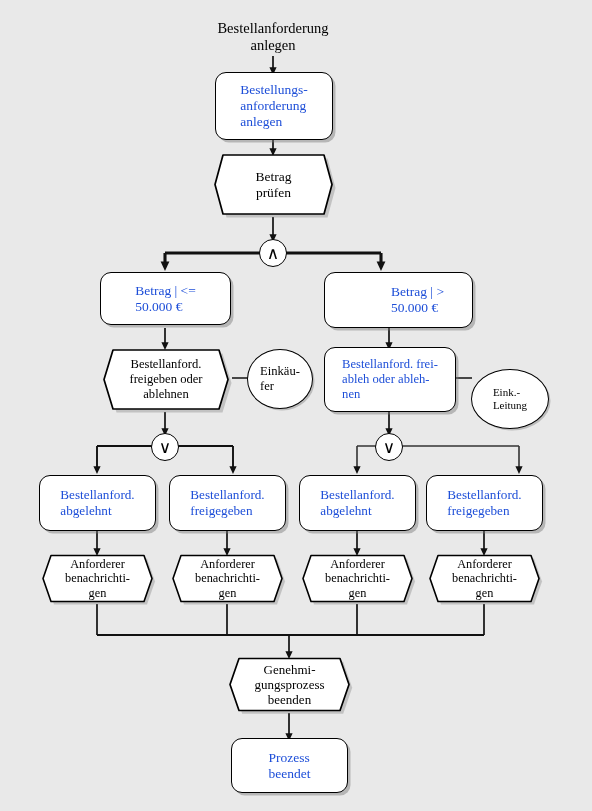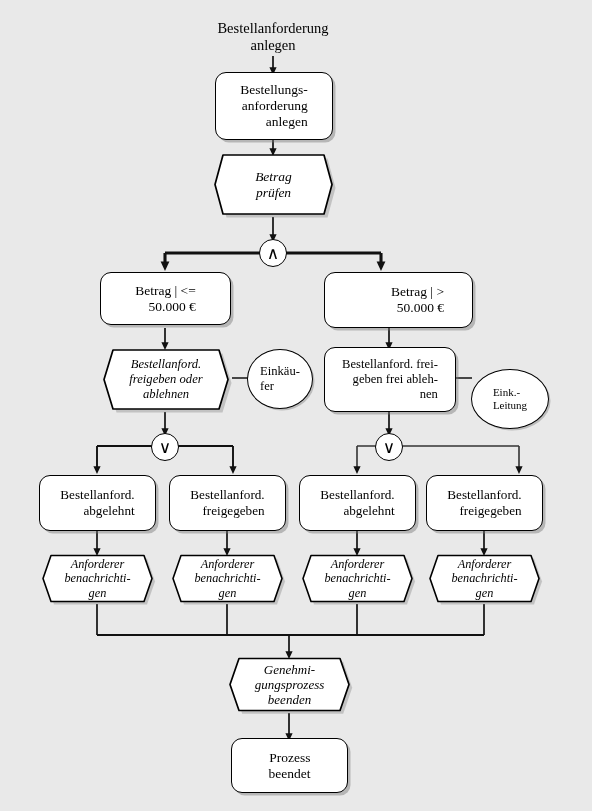--- a/index.html
+++ b/index.html
@@ -10,37 +10,37 @@
     font-family:"Liberation Serif","DejaVu Serif",serif;
     overflow:hidden;
   }
   #canvas{position:relative;width:592px;height:811px;}
 
   
   .node{
     position:absolute;
     box-sizing:border-box;
     display:flex;align-items:center;justify-content:center;
-    text-align:right;
-    color:#000000;
+    text-align:left;
+    color:#1d4ed8;
     line-height:1.18;
     white-space:pre-line;
     z-index:3;
   }
   .node .lbl{display:block;padding:0 3px;}
 
   
   .evt{
     background:#ffffff;
     border:1.6px solid #000;
     border-radius:11px;
     box-shadow:3px 3px 0 -0.5px rgba(120,120,120,.45);
   }
   
-  .fnwrap{position:absolute;z-index:3;font-style:italic;}
+  .fnwrap{position:absolute;z-index:3;}
   .fnwrap svg{position:absolute;left:0;top:0;overflow:visible;}
   .fnwrap .fnlbl{
     position:absolute;left:0;top:0;width:100%;height:100%;
     display:flex;align-items:center;justify-content:center;
     text-align:center;white-space:pre-line;line-height:1.18;
     box-sizing:border-box;padding:0 14px;
   }
   
   .org{
     position:absolute;
@@ -192,21 +192,21 @@
     </div>
   </div>
 
   <div class="org" style="left:247px;top:349px;width:64px;height:58px;font-size:12.6px;">
     <span>Einkäu-
 fer</span>
   </div>
 
   <div class="node evt" style="left:324px;top:347px;width:132px;height:65px;font-size:12.6px;">
     <span class="lbl">Bestellanford. frei-
-geben frei ableh-
+ableh oder ableh-
 nen</span>
   </div>
 
   <div class="org" style="left:471px;top:369px;width:76px;height:58px;font-size:11px;">
     <span>Eink.-
 Leitung</span>
   </div>
 
   <div class="op" style="left:151px;top:433px;">
     <span class="glyph">∨</span>

